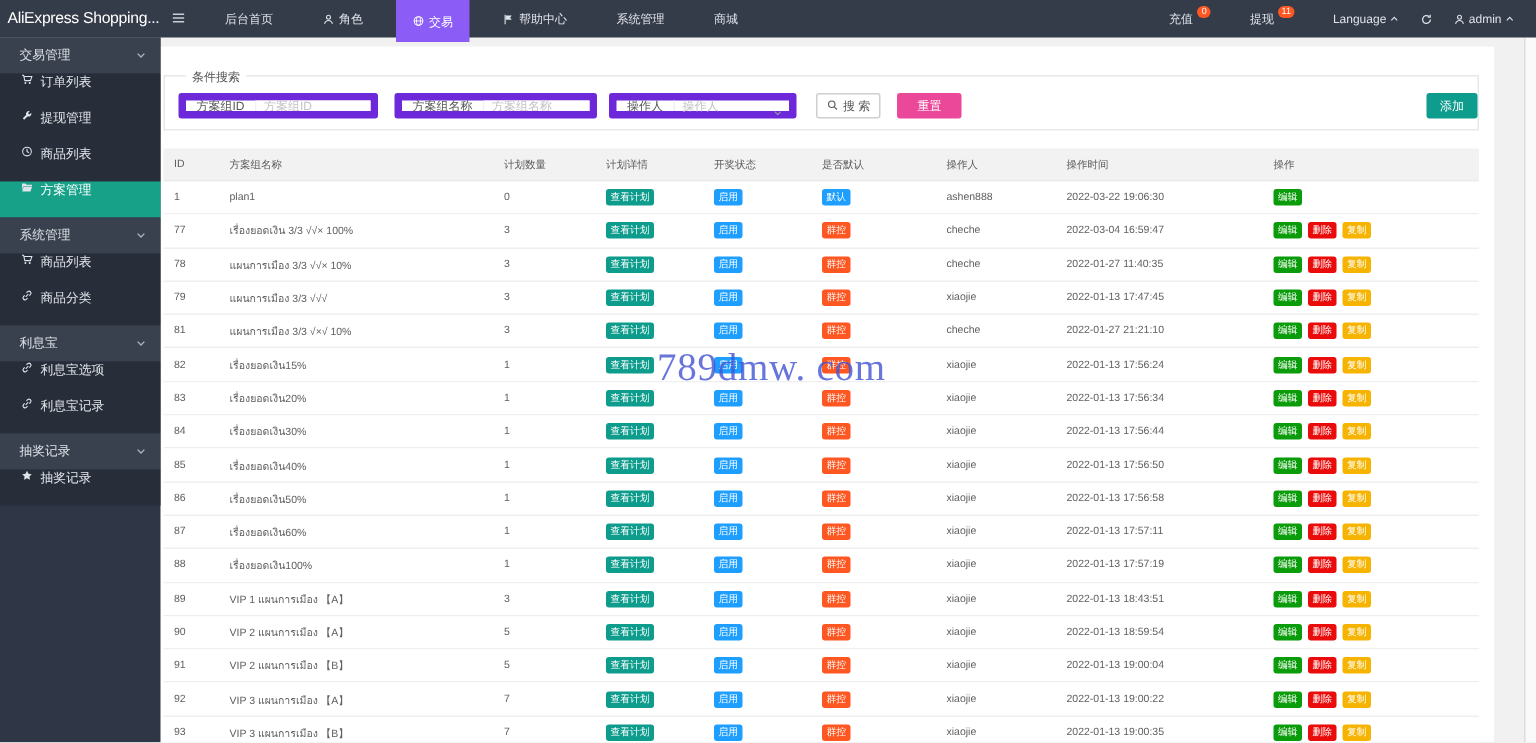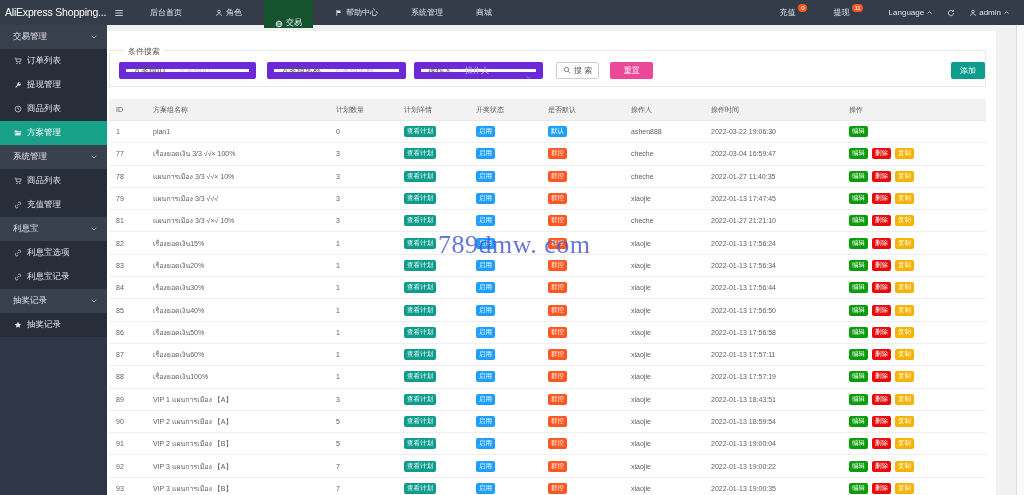--- a/index.html
+++ b/index.html
@@ -9,49 +9,49 @@
 
   
   .topbar { position:absolute; left:0; top:0; width:1024px; height:25px; background:#353c49; display:flex; align-items:stretch; z-index:30; }
   .logo { width:107px; padding-left:5px; color:#ffffff; font-size:10.5px; line-height:25px; white-space:nowrap; overflow:hidden; letter-spacing:-.2px; }
   .nav-toggle { width:24px; display:flex; align-items:center; justify-content:center; color:#c8cdd6; cursor:pointer; }
   .nav-toggle svg { width:10px; height:10px; }
   .topnav { display:flex; align-items:stretch; margin-left:8px;gap:11px; }
   .nav-item { display:flex; align-items:center; gap:3px; padding:0 11px; color:#dfe3ea; font-size:8px; cursor:pointer; }
   .nav-item .ico { display:flex; }
   .nav-item .ico svg { width:8px; height:8px; }
-  .nav-item.active { background:#14532d; color:#ffffff; height:28px;align-items:flex-end; }
+  .nav-item.active { background:#8b5cf6; color:#ffffff; height:28px; }
   .topbar-right { margin-left:auto; display:flex; align-items:center; padding-right:8px; }
   .tb-link { position:relative; display:flex; align-items:center; gap:2px; color:#dfe3ea; font-size:8px; cursor:pointer; padding:0 6px; height:25px; }
   .tb-link .ico svg, .tb-icon svg { width:8px; height:8px; display:block; }
   .badge { position:relative; top:-5px; margin-left:1px; background:#ff5722; color:#fff; font-size:6px; line-height:8px; min-width:9px; text-align:center; padding:0 2px; border-radius:5px; }
   .tb-sep { width:14px; }
   .tb-icon { display:flex; align-items:center; color:#dfe3ea; cursor:pointer; padding:0 8px; }
   .chev { display:flex; }
   .chev svg { width:7px; height:7px; }
 
   
   .sidebar { position:absolute; left:0; top:25px; width:107px; height:470px; background:#2f3645; z-index:20; }
   .side-header { height:24px; background:#3a414e; color:#dde1e8; font-size:8.5px; display:flex; align-items:center; padding:0 9px 0 13px; cursor:pointer; }
   .side-header .lbl { flex:1 1 auto; }
   .side-header svg { width:8px; height:8px; color:#aeb4bf; }
-  .side-item { height:24px; background:#272d39; color:#e3e6ec; font-size:8.5px; display:flex; align-items:center; gap:5px; padding:0 6px 0 14px; cursor:pointer; }
+  .side-item { height:24px; background:#272d39; color:#e3e6ec; font-size:8.5px; display:flex; gap:5px; padding:0 6px 0 14px; cursor:pointer; }
   .side-item .ico { display:flex; color:#dfe3ea; }
   .side-item .ico svg { width:8px; height:8px; }
   .side-item.active { background:#17a189; color:#ffffff; }
 
   
   .card { position:absolute; left:100px; top:31px; width:896px; height:464px; background:#ffffff; z-index:10; }
   .scroll-strip { position:absolute; right:0; top:25px; width:8px; height:470px; background:#fafafa; border-left:1px solid #dcdcdc; z-index:25; }
 
   
   .fieldset { position:absolute; left:9px; top:19px; width:877px; height:37px; border:1px solid #e8e8e8; }
   .legend { position:absolute; top:-5px; left:14px; background:#ffffff; padding:0 4px; font-size:8px; color:#555; }
   .formrow { position:absolute; left:9px; top:11px; height:17px; display:flex; align-items:center; }
-  .fgroup { display:flex; align-items:stretch; height:17px; border:7px solid #6d28d9; border-radius:2px; background:#fff; }
+  .fgroup { display:flex; align-items:stretch; height:17px; border:5px solid #6d28d9; border-radius:2px; background:#fff; }
   .fgroup .flabel { display:flex; align-items:center; padding:0 7px; font-size:8px; color:#575757; white-space:nowrap; border-right:1px solid #f0f0f0; }
   .fgroup input { border:none; outline:none; font-size:8px; color:#666; padding:0 5px; font-family:"Liberation Sans", sans-serif; }
   .fgroup input::placeholder { color:#c3c3c3; }
   .g1 input { width:76px; }
   .g2 input { width:70px; }
   .fselect { position:relative; display:flex; align-items:center; width:76px; padding:0 16px 0 5px; font-size:8px; color:#c3c3c3; cursor:pointer; }
   .fselect .chevd { position:absolute; right:4px; top:5px; color:#9a9a9a; }
   .fselect .chevd svg { width:7px; height:7px; }
   .g2 { margin-left:11px; }
   .g3 { margin-left:8px; }
@@ -240,21 +240,21 @@
         <span>商品列表</span>
       </div>
       <div class="side-item">
         <span class="ico">
           <svg viewBox="0 0 16 16">
             <path d="M6.3 9.7l3.4-3.4" stroke="currentColor" stroke-width="1.5" fill="none"></path>
             <path d="M7.3 4.4 8.9 2.8a2.7 2.7 0 0 1 3.8 3.8L11.1 8.2" fill="none" stroke="currentColor" stroke-width="1.5"></path>
             <path d="M8.7 11.6 7.1 13.2a2.7 2.7 0 0 1-3.8-3.8L4.9 7.8" fill="none" stroke="currentColor" stroke-width="1.5"></path>
           </svg>
         </span>
-        <span>充值管理</span>
+        <span>商品分类</span>
       </div>
       <div class="side-header">
         <span class="lbl">利息宝</span>
         <span class="chev">
           <svg viewBox="0 0 16 16">
             <path d="M3.5 5.5 8 10l4.5-4.5" fill="none" stroke="currentColor" stroke-width="1.8"></path>
           </svg>
         </span>
       </div>
       <div class="side-item">

